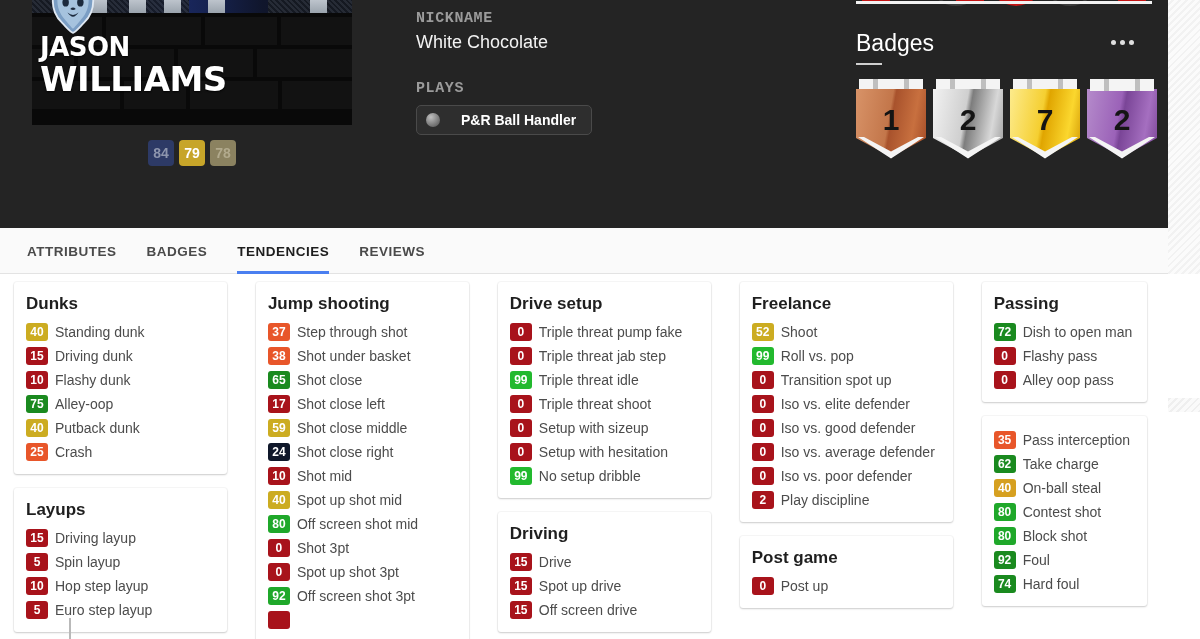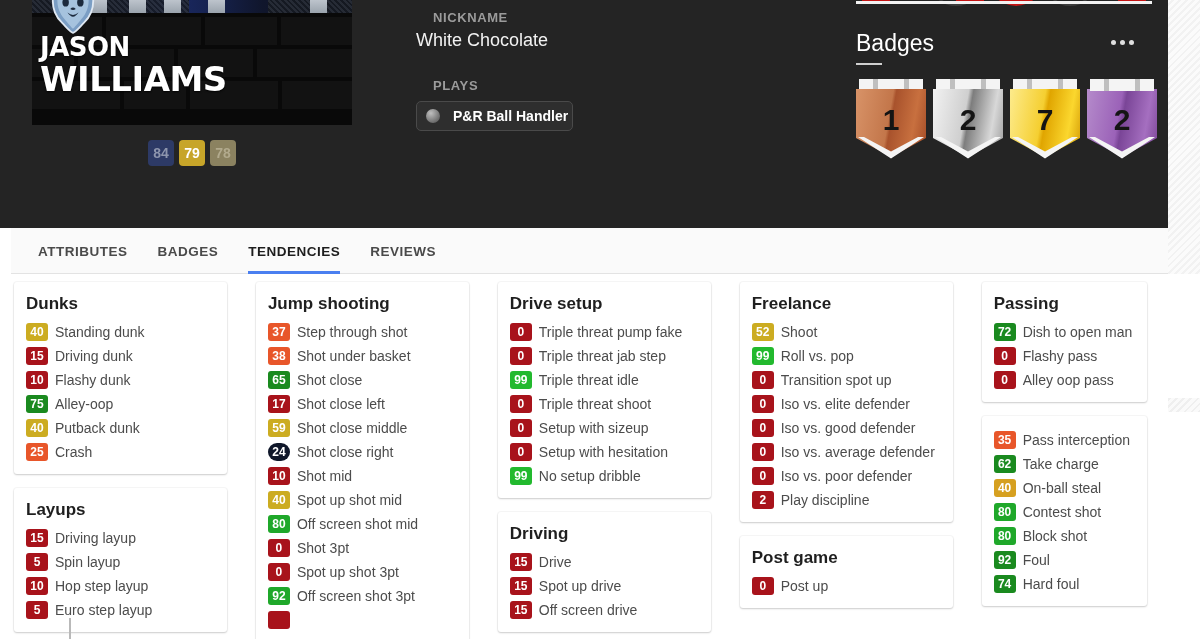--- a/index.html
+++ b/index.html
@@ -94,37 +94,36 @@
     font-family:"Liberation Sans", sans-serif;
     padding: 0 4px;
   }
   .rat.r1 { background:#2d3a66; color:#8d95ad; }
   .rat.r2 { background:#c7a529; color:#ffffff; }
   .rat.r3 { background:#8b8260; color:#b2aa8d; }
 
   
   .mid { position:absolute; left:416px; top:10px; width:380px; }
   .lbl {
-    color:#9b9b9b; font-size:13px; font-weight:bold;
+    color:#9b9b9b; font-size:15px; font-weight:bold;
     letter-spacing:.6px; text-transform:uppercase;
-    font-family:Liberation Sans, sans-serif;
-    margin-left:17px;
+    font-family:Liberation Mono, monospace;
   }
   .nickname {
     color:#f2f2f2; font-size:18px; margin-top:5px;
     font-family:"Liberation Sans", sans-serif;
   }
   .plays-lbl { margin-top:27px; }
   .play-pill {
-    display:inline-flex; align-items:center; gap:13px;
+    display:inline-flex; align-items:center; gap:21px;
     margin-top:8px;
     background:#2e2e2e;
     border:1px solid #4a4a4a;
     border-radius:5px;
-    padding:6px 4px 6px 9px;
+    padding:6px 15px 6px 9px;
     color:#ffffff; font-size:14px; font-weight:bold;
     font-family:"Liberation Sans", sans-serif;
   }
   .play-dot {
     width:14px; height:14px; border-radius:50%;
     background: radial-gradient(circle at 35% 30%, #bfbfbf, #6e6e6e 70%, #555 100%);
     flex:0 0 auto;
   }
 
   
@@ -186,21 +185,21 @@
   }
   .bs-num {
     position:absolute; left:0; top:24px; width:70px; text-align:center;
     font-size:30px; font-weight:bold; color:#141414;
     font-family:"Liberation Sans", sans-serif;
     z-index:3;
   }
 
   
   .tabbar {
-    position:absolute; left:11px; top:228px; width:1168px; height:46px;
+    position:absolute; left:0; top:228px; width:1168px; height:46px;
     background:#fafafa; border-bottom:1px solid #e3e3e3;
   }
   .tabs { display:flex; align-items:center; height:46px; padding-left:27px; gap:30px;}
   .tab {
     font-size:13.5px; font-weight:bold; letter-spacing:.5px;
     color:#4a4a4a; text-transform:uppercase;
     height:46px; display:flex; align-items:center;
     position:relative; cursor:pointer;
     font-family:"Liberation Sans", sans-serif;
   }
@@ -449,21 +448,21 @@
           </div>
           <div class="trow">
             <span class="tval" style="background: rgb(168, 19, 27);">17</span>
             <span class="tlabel">Shot close left</span>
           </div>
           <div class="trow">
             <span class="tval" style="background: rgb(204, 172, 33);">59</span>
             <span class="tlabel">Shot close middle</span>
           </div>
           <div class="trow">
-            <span class="tval" style="background: #0f172a; border-radius: 9px;">24</span>
+            <span class="tval" style="background: #0f172a;">24</span>
             <span class="tlabel">Shot close right</span>
           </div>
           <div class="trow">
             <span class="tval" style="background: rgb(168, 19, 27);">10</span>
             <span class="tlabel">Shot mid</span>
           </div>
           <div class="trow">
             <span class="tval" style="background: rgb(204, 172, 33);">40</span>
             <span class="tlabel">Spot up shot mid</span>
           </div>

